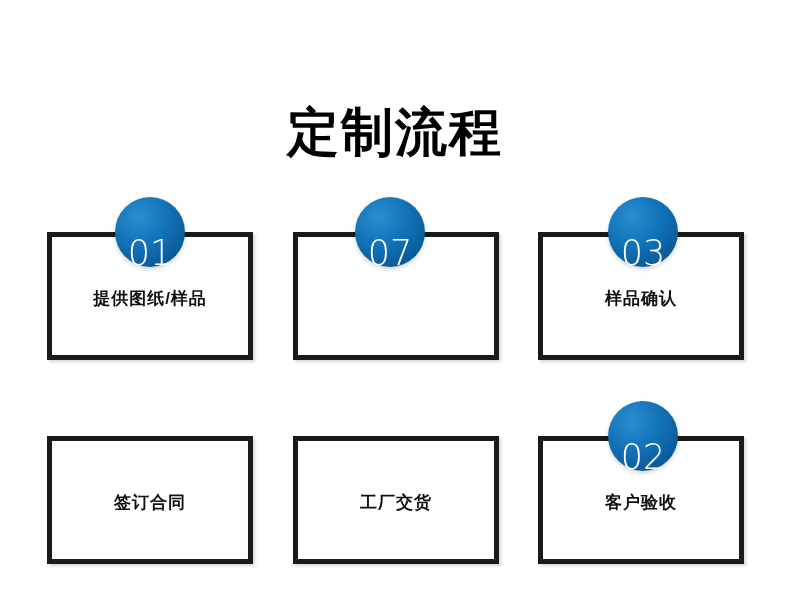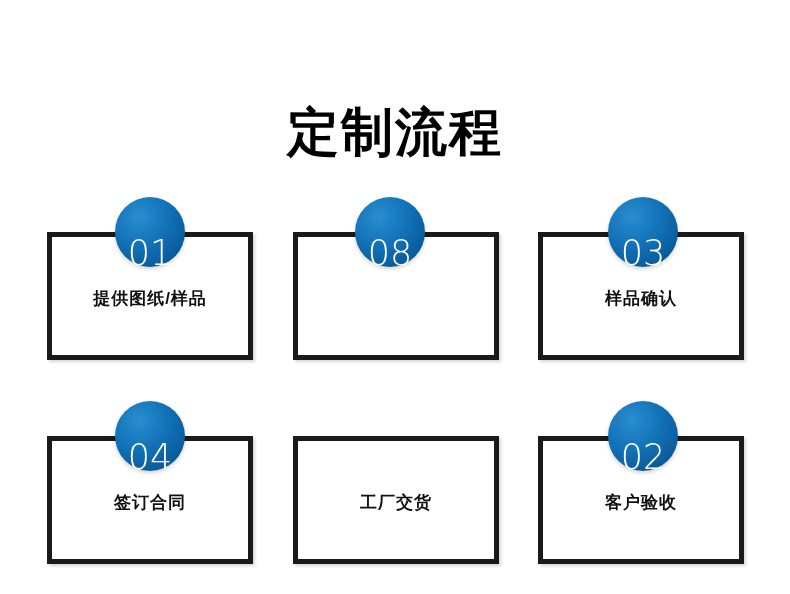--- a/index.html
+++ b/index.html
@@ -129,38 +129,35 @@
       <div class="step-box"></div>
       <div class="step-label">提供图纸/样品</div>
       <div class="step-badge badge-0">
         <span class="num">01</span>
       </div>
     </div>
 
     <div class="step col-1 row-0">
       <div class="step-box"></div>
       <div class="step-badge badge-1">
-        <span class="num">08</span>
+        <span class="num">07</span>
       </div>
     </div>
 
     <div class="step col-2 row-0">
       <div class="step-box"></div>
       <div class="step-label">样品确认</div>
       <div class="step-badge badge-2">
         <span class="num">03</span>
       </div>
     </div>
 
     <div class="step col-0 row-1">
       <div class="step-box"></div>
       <div class="step-label">签订合同</div>
-      <div class="step-badge badge-0">
-        <span class="num">04</span>
-      </div>
     </div>
 
     <div class="step col-1 row-1">
       <div class="step-box"></div>
       <div class="step-label">工厂交货</div>
     </div>
 
     <div class="step col-2 row-1">
       <div class="step-box"></div>
       <div class="step-label">客户验收</div>

